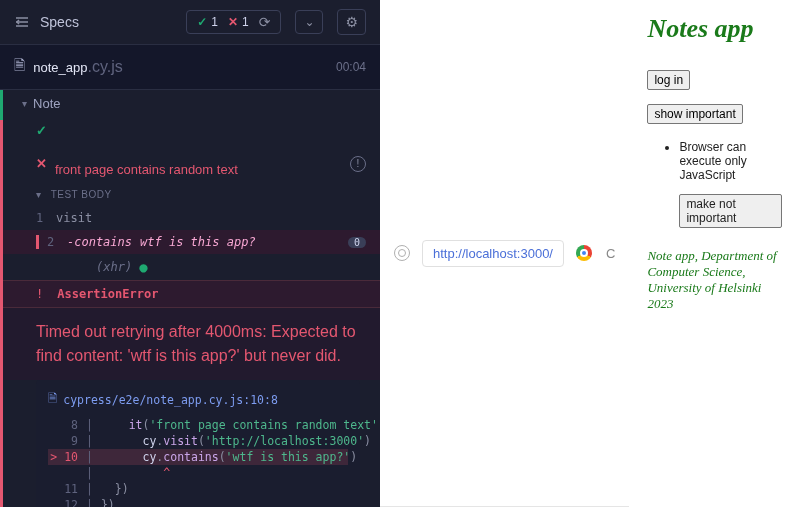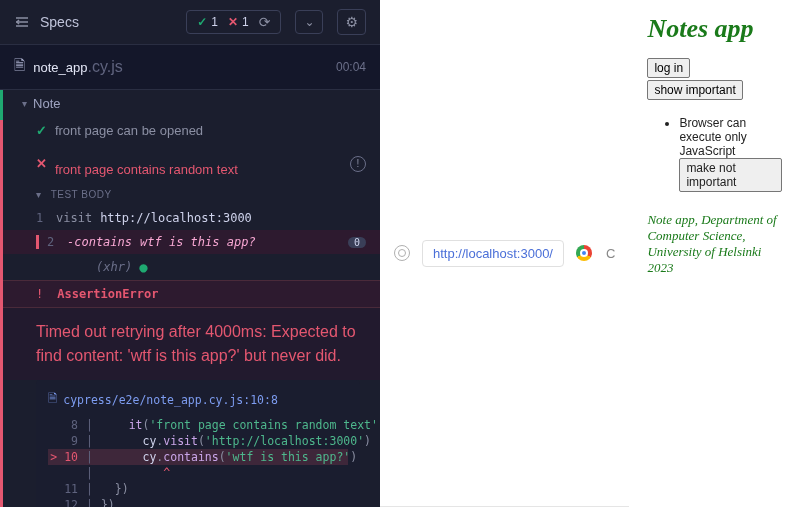--- a/index.html
+++ b/index.html
@@ -66,21 +66,21 @@
 .right-panel { flex: 1; display: flex; flex-direction: row; background: #fff; }
 .browser-bar { display: flex; align-items: center; padding: 8px 14px; gap: 12px; border-bottom: 1px solid #e5e5e5; }
 .target-icon { width: 16px; height: 16px; border: 1px solid #b0b0b0; border-radius: 50%; position: relative; }
 .target-icon::after { content: ""; position: absolute; inset: 3px; border: 1px solid #b0b0b0; border-radius: 50%; }
 .url-box { flex: 1; border: 1px solid #e0e0e0; border-radius: 4px; padding: 5px 10px; font-size: 13px; color: #4a6fd8; }
 .chrome-icon { width: 16px; height: 16px; border-radius: 50%; background: conic-gradient(#ea4335 0 120deg, #fbbc05 120deg 240deg, #34a853 240deg 360deg); position: relative; }
 .chrome-icon::after { content: ""; position: absolute; inset: 4px; background: #4285f4; border-radius: 50%; border: 2px solid #fff; }
 .chrome-c { color: #888; font-size: 13px; margin-left: 2px; }
 .app-content { padding: 14px 18px; font-family: Georgia, serif; }
 .app-title { color: #1a7a1a; font-style: italic; font-size: 26px; font-weight: bold; margin-bottom: 14px; }
-.app-btn { display: inline-block; background: #efefef; border: 1px solid #767676; border-radius: 2px; padding: 2px 6px; font-size: 12px; font-family: Arial, sans-serif; margin-bottom: 2px; }
+.app-btn { display: inline-block; background: #efefef; border: 1px solid #767676; border-radius: 2px; padding: 2px 6px; font-size: 12px; font-family: Arial, sans-serif; margin-bottom: 2px; margin-top: 12px; }
 .note-list { list-style: disc; margin: 14px 0 14px 32px; font-size: 12px; font-family: Arial, sans-serif; }
 .note-item { color: #222; }
 .footer-txt { color: #1a7a1a; font-style: italic; font-size: 13px; margin-top: 18px; }
 </style>
 </head>
 <body>
 
 <div class="left-panel">
   <div class="header">
     <span class="collapse-icon">
@@ -118,34 +118,32 @@
       <div class="status-green"></div>
       <div class="status-red"></div>
     </div>
 
     <div class="node-row">
       <span class="chev">▾</span>
       <span class="desc-block">Note</span>
     </div>
     <div class="node-row" style="padding-left:36px;">
       <span class="check-i" style="margin-right:8px;">✓</span>
-      <span class="test-pass">front page can be opened</span>
     </div>
     <div class="node-row" style="padding-left:36px;">
       <span class="x-i" style="margin-right:8px;">✕</span>
       <span class="test-fail">front page contains random text</span>
       <span class="info-icon">!</span>
     </div>
 
     <div class="test-body-label"><span class="chev">▾</span> <span>TEST BODY</span></div>
 
     <div class="cmd-row">
       <span class="cmd-num">1</span>
       <span class="cmd-name">visit</span>
-      <span class="cmd-arg">http://localhost:3000</span>
     </div>
     <div class="cmd-row cmd-fail">
       <span class="cmd-bar"></span>
       <span class="cmd-num">2</span>
       <span class="cmd-name cmd-fail-text">-contains</span>
       <span class="cmd-arg cmd-fail-text">wtf is this app?</span>
       <span class="cmd-pill">0</span>
     </div>
     <div class="cmd-row xhr-row">
       <span class="xhr-label">(xhr)</span>&nbsp;

